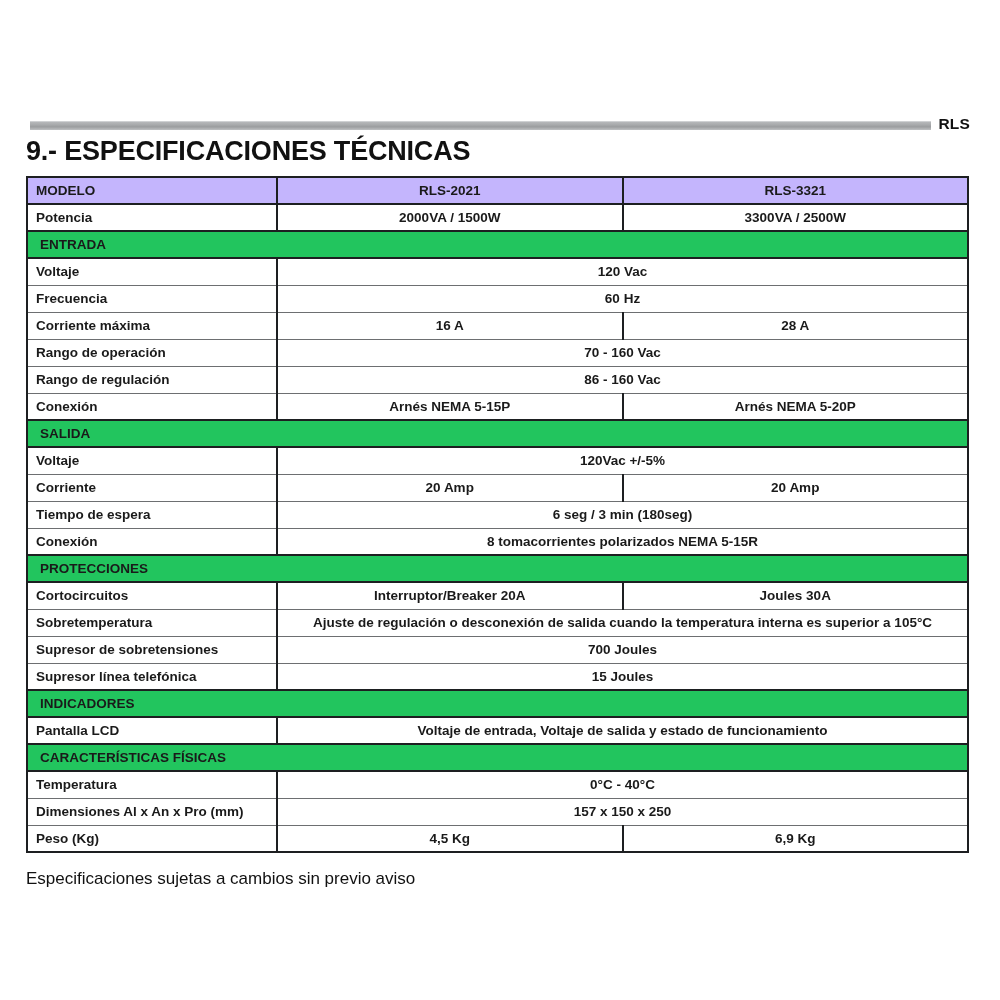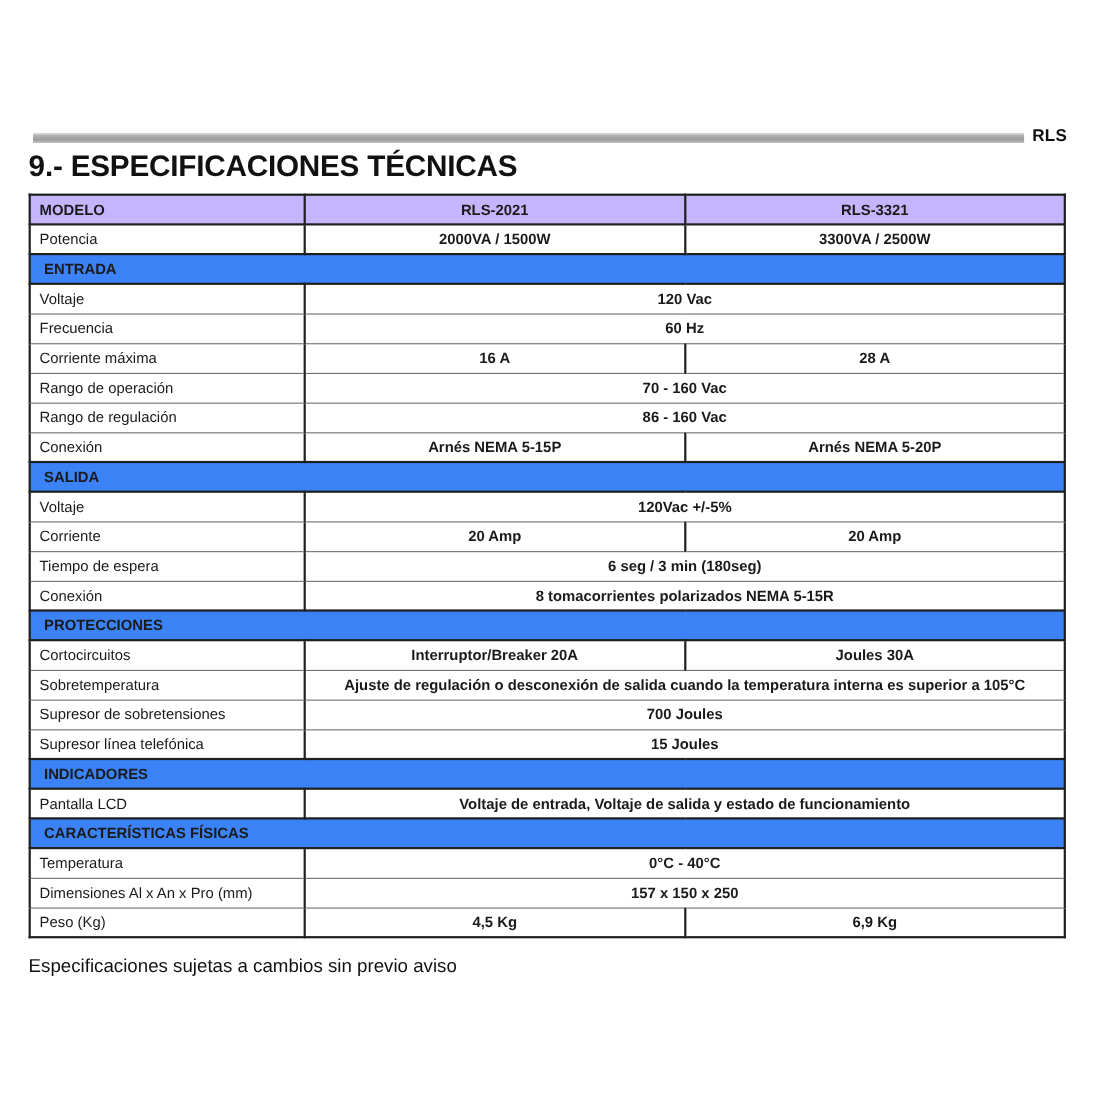--- a/index.html
+++ b/index.html
@@ -91,20 +91,21 @@
   .spec-table tr:first-child td { border-top: 2px solid #1d1f21; }
   .spec-table tr:last-child td { border-bottom: 2px solid #1d1f21; }
   .spec-table td:first-child { border-left: 2px solid #1d1f21; }
   .spec-table td:last-child { border-right: 2px solid #1d1f21; }
 
   
   .cell-label {
     border-right: 2px solid #1d1f21 !important;
     text-align: left;
     white-space: nowrap;
+    font-weight: bold;
   }
 
   .cell-value {
     text-align: center;
     white-space: nowrap;
     font-weight: bold;
   }
   .cell-value.split-left {
     border-right: 2px solid #1d1f21 !important;
   }
@@ -112,21 +113,21 @@
   
   .row-model td {
     background: #c4b5fd;
     font-weight: bold;
     border-top: 2px solid #1d1f21;
     border-bottom: 2px solid #1d1f21;
   }
 
   
   .row-group td {
-    background: #3b82f6;
+    background: #22c55e;
     font-weight: bold;
     text-align: left;
     border-top: 2px solid #1d1f21;
     border-bottom: 2px solid #1d1f21;
     padding-left: 12px;
   }
 
   
   .row-block-end td {
     border-bottom: 2px solid #1d1f21;

